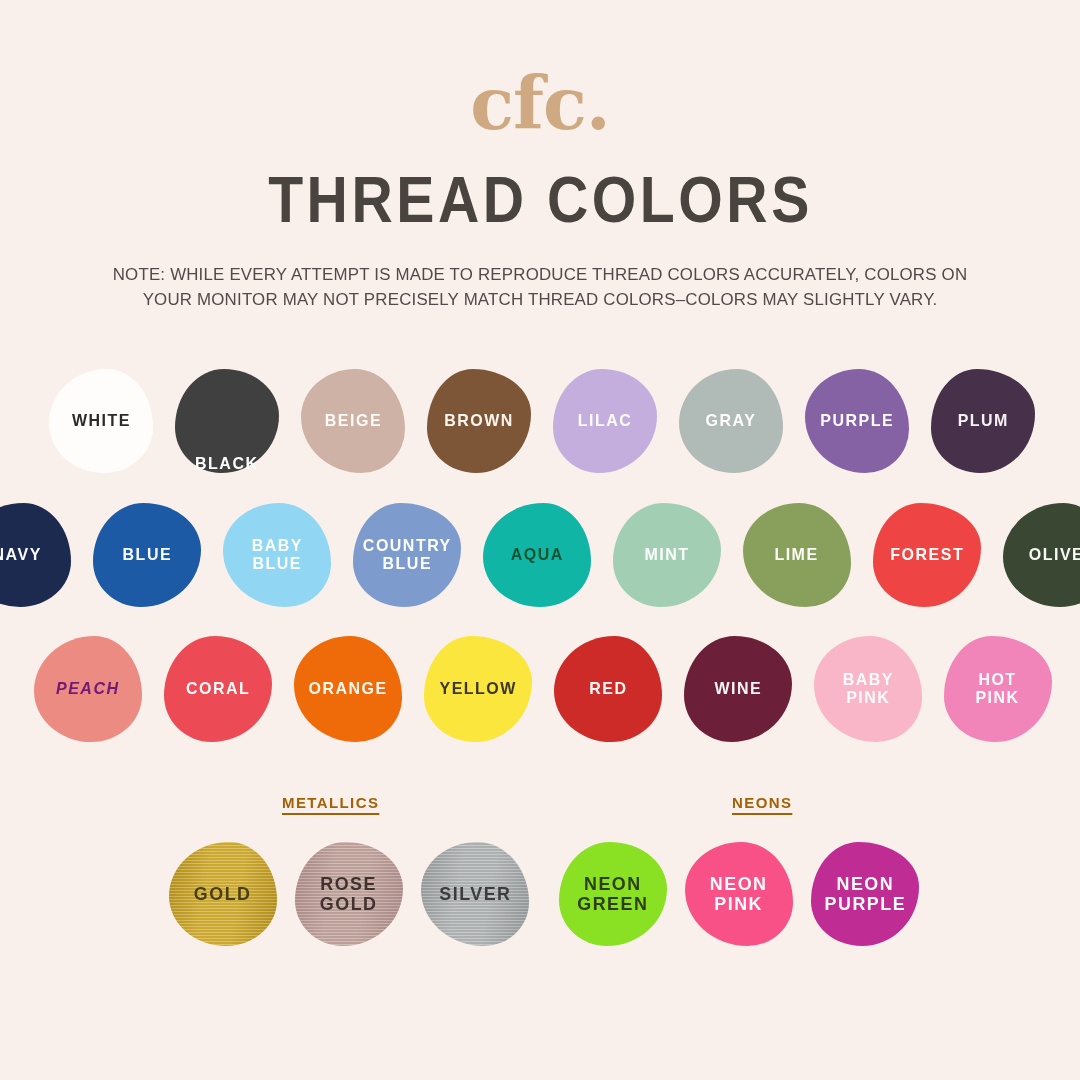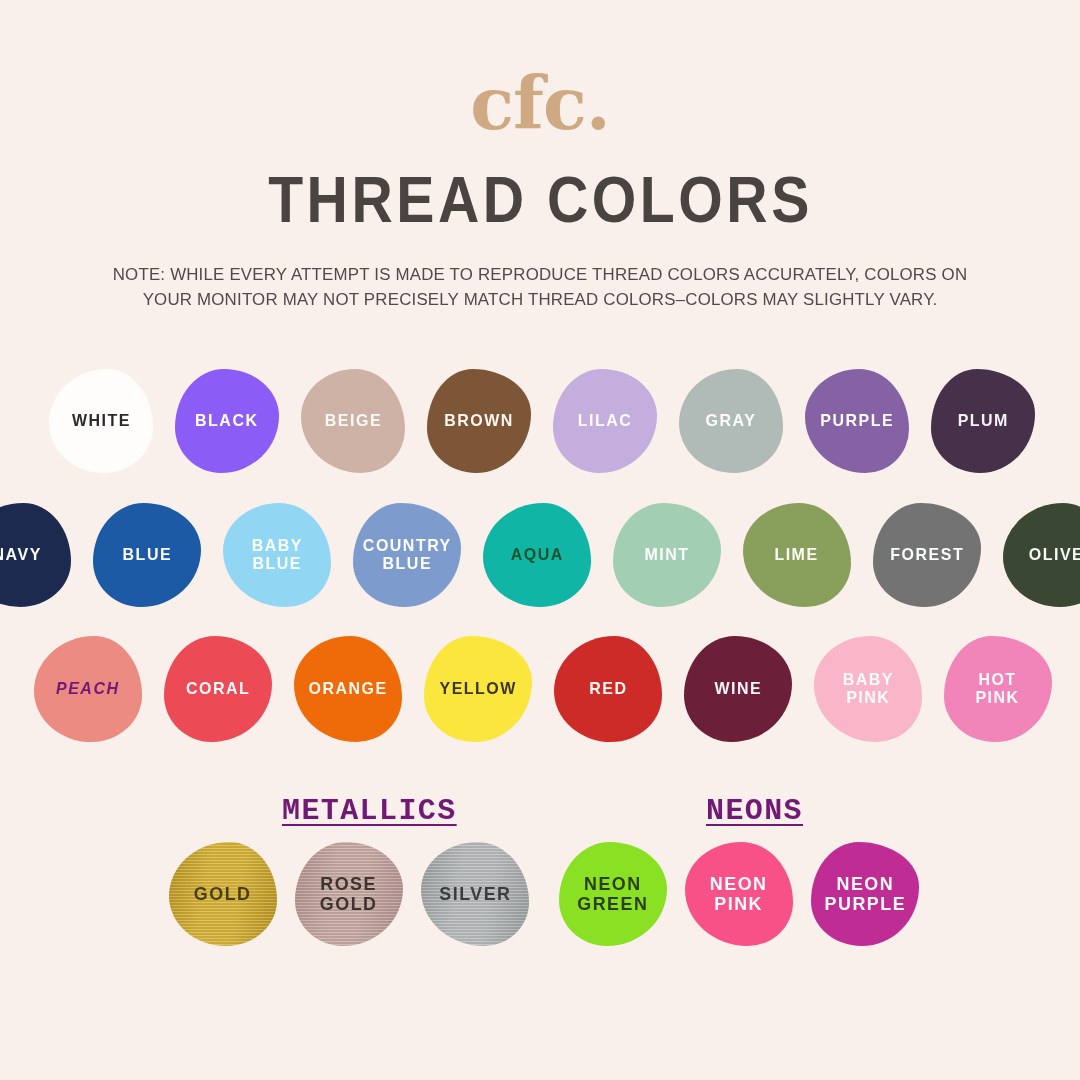--- a/index.html
+++ b/index.html
@@ -103,31 +103,30 @@
 
   
   .sections-head {
     margin-top: 38px;
     width: 1080px;
     position: relative;
     height: 34px;
   }
   .sec-title {
     position: absolute;
-    font-size: 30px;
+    font-size: 15px;
     font-weight: bold;
     letter-spacing: 1.4px;
-    color: #701a75;
+    color: #a16207;
     text-decoration: underline;
     text-underline-offset: 5px;
     text-decoration-thickness: 2px;
-    font-family: Liberation Mono, monospace;
   }
   .sec-metallics { left: 282px; top: 0; }
-  .sec-neons { left: 706px; top: 0; }
+  .sec-neons { left: 732px; top: 0; }
 
   
   .bottom {
     margin-top: 14px;
     width: 1080px;
     position: relative;
     height: 130px;
   }
   .group {
     position: absolute;
@@ -172,21 +171,21 @@
 
   <div class="title">THREAD COLORS</div>
 
   <div class="note">NOTE: WHILE EVERY ATTEMPT IS MADE TO REPRODUCE THREAD COLORS ACCURATELY, COLORS ON YOUR MONITOR MAY NOT PRECISELY MATCH THREAD COLORS–COLORS MAY SLIGHTLY VARY.</div>
 
   <div class="rows">
     <div class="row r1">
         <div class="swatch blob-a" style="background: rgb(254, 253, 252); color: rgb(43, 43, 43);">
           <span class="sw-label">WHITE</span>
         </div>
-        <div class="swatch blob-b" style="background: #8b5cf6; color: rgb(255, 255, 255);">
+        <div class="swatch blob-b" style="background: #404040; color: rgb(255, 255, 255); align-items: flex-end;">
           <span class="sw-label">BLACK</span>
         </div>
         <div class="swatch blob-c" style="background: rgb(205, 178, 165); color: rgb(253, 250, 247); text-align: center;">
           <span class="sw-label">BEIGE</span>
         </div>
         <div class="swatch blob-d" style="background: rgb(125, 86, 56); color: rgb(253, 246, 238);">
           <span class="sw-label">BROWN</span>
         </div>
         <div class="swatch blob-b" style="background: rgb(196, 174, 221); color: rgb(253, 251, 254);">
           <span class="sw-label">LILAC</span>
@@ -216,21 +215,21 @@
         </div>
         <div class="swatch blob-a" style="background: rgb(16, 181, 165); color: #14532d;">
           <span class="sw-label">AQUA</span>
         </div>
         <div class="swatch blob-b" style="background: rgb(162, 207, 180); color: rgb(251, 254, 252);">
           <span class="sw-label">MINT</span>
         </div>
         <div class="swatch blob-c" style="background: rgb(137, 160, 92); color: rgb(252, 253, 248);">
           <span class="sw-label">LIME</span>
         </div>
-        <div class="swatch blob-d" style="background: #737373; color: rgb(248, 253, 250);">
+        <div class="swatch blob-d" style="background: #ef4444; color: rgb(248, 253, 250);">
           <span class="sw-label">FOREST</span>
         </div>
         <div class="swatch blob-a" style="background: rgb(58, 71, 51); color: rgb(248, 250, 245);">
           <span class="sw-label">OLIVE</span>
         </div>
       </div>
     <div class="row r3">
         <div class="swatch blob-a" style="background: rgb(236, 139, 130); color: #701a75; font-style: italic;">
           <span class="sw-label">PEACH</span>
         </div>

